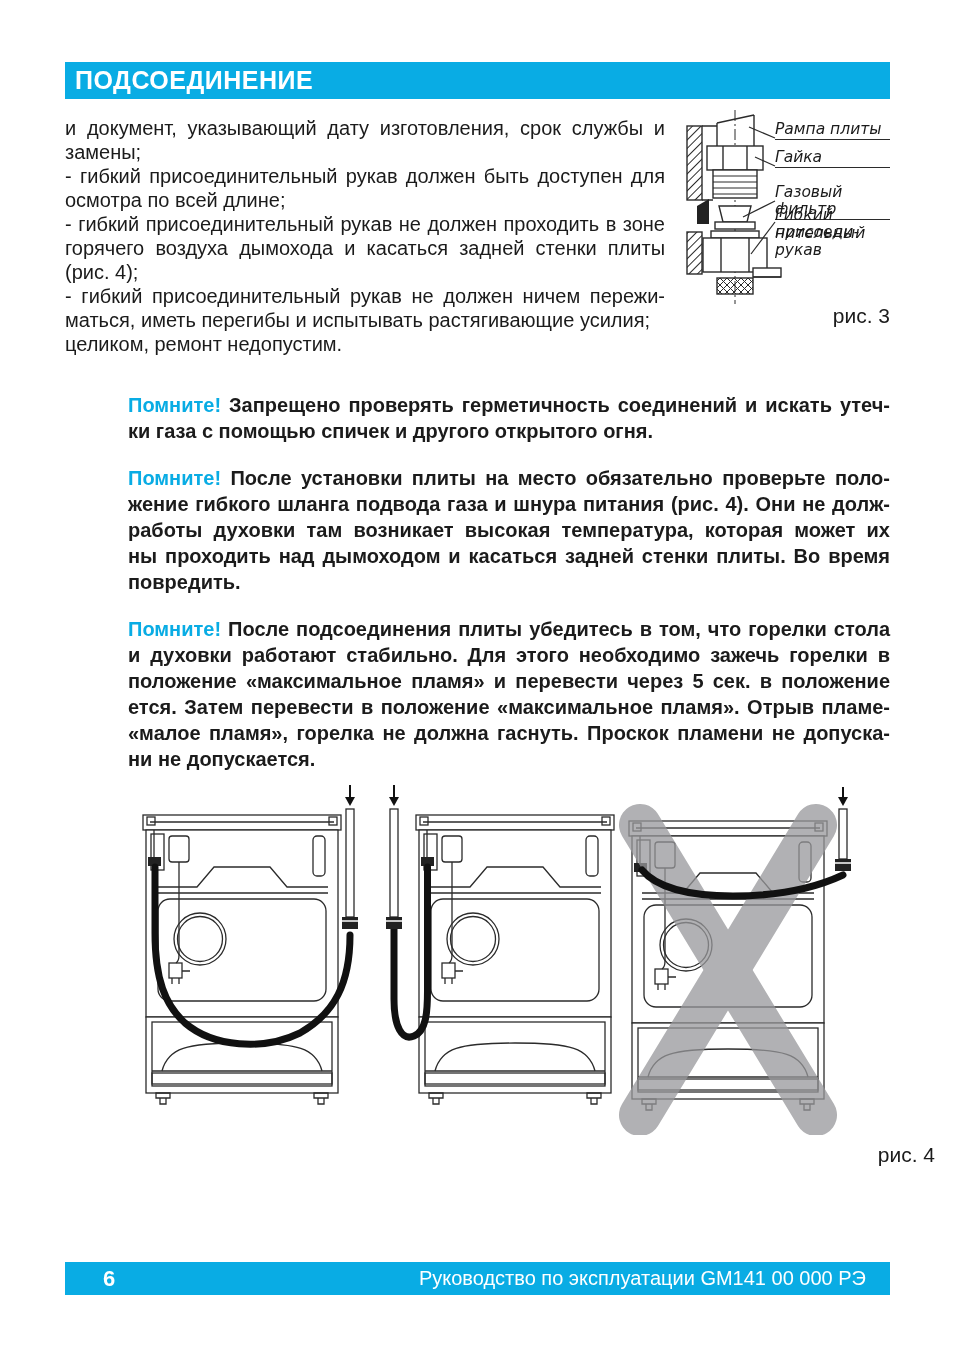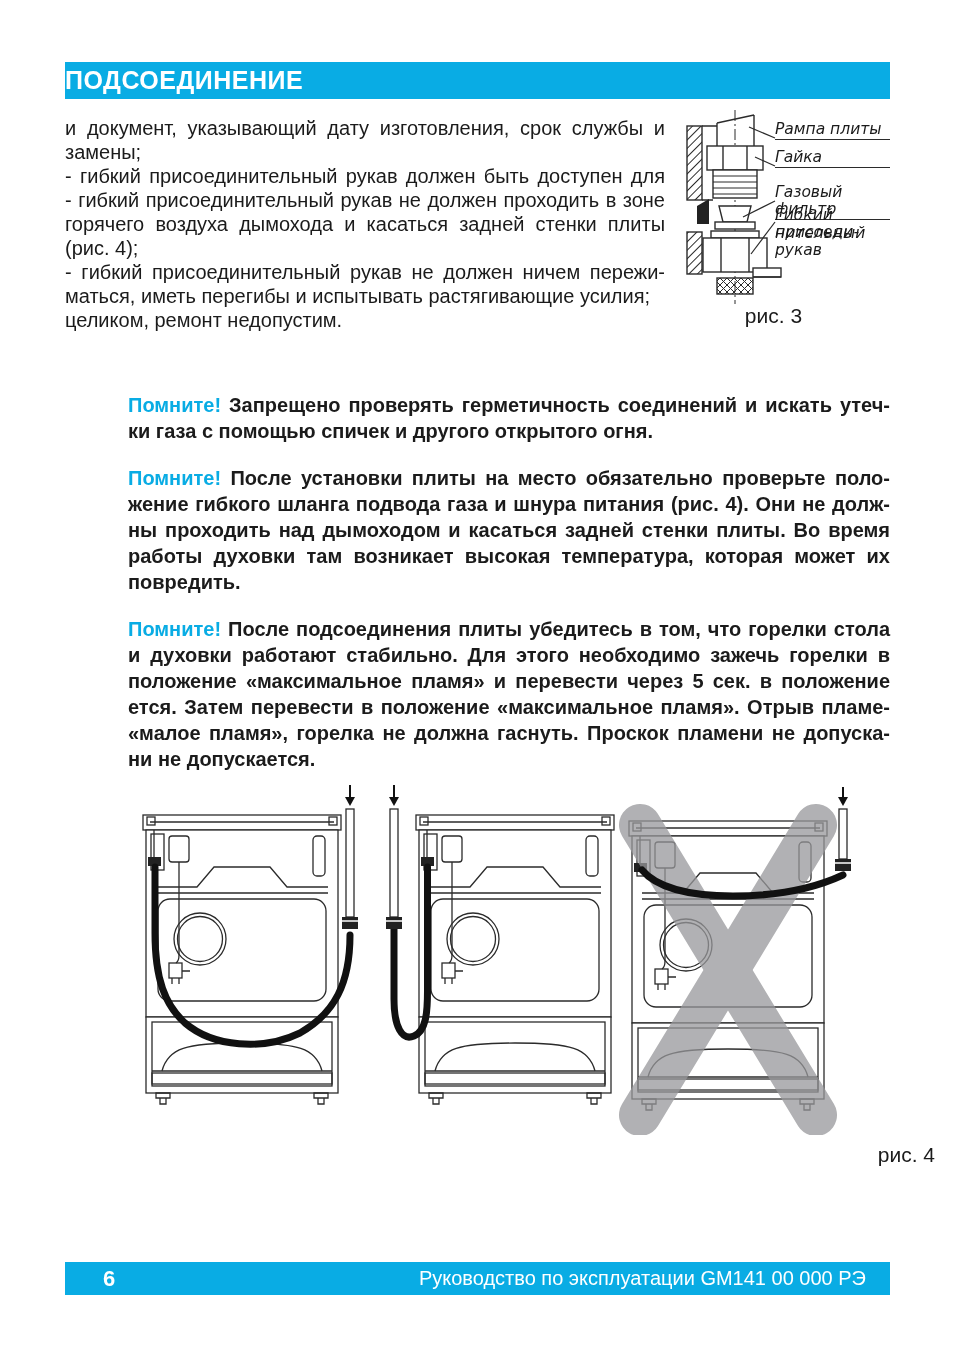--- a/index.html
+++ b/index.html
@@ -1,34 +1,34 @@
 <!DOCTYPE html>
 <html lang="ru" style="--accent: #09ace4; --text: #1b1b1b;"><head>
 <meta charset="utf-8">
 <style>
   html,body{margin:0;padding:0;background:#e8e8e8;}
   .page{position:relative;width:954px;height:1354px;background:#ffffff;margin:0 auto;
         font-family:"Liberation Sans",sans-serif;color:var(--text,#1b1b1b);overflow:hidden;}
   
   .header-bar{position:absolute;left:65px;top:62px;width:825px;height:37px;
               background:var(--accent,#09ace4);display:flex;align-items:center;}
-  .header-bar .title{color:#fff;font-weight:bold;font-size:25px;letter-spacing:.5px;padding-left:0;}
+  .header-bar .title{color:#fff;font-weight:bold;font-size:25px;letter-spacing:.5px;padding-left:10px;}
   
   .intro{position:absolute;left:65px;top:116px;width:825px;font-size:20px;line-height:24px;}
   .intro .wrapped{width:600px;}
   .lines>div{white-space:nowrap;}
   .lines>div.stretch{text-align:justify;text-align-last:justify;white-space:normal;}
   .intro .full{width:825px;}
   
   .fig3{position:absolute;right:0;top:-6px;width:233px;height:236px;}
   .fig3 svg{position:absolute;left:0;top:0;}
   .fig3-label{position:absolute;left:118px;width:115px;font-style:italic;font-size:15.5px;line-height:17px;
               font-family:"DejaVu Sans",sans-serif;color:#1b1b1b;}
   .fig3-label.ul{border-bottom:1.4px solid #2b2b2b;padding-bottom:1px;}
-  .fig3-caption{position:absolute;left:0;top:194px;width:233px;text-align:center;font-size:21px;}
+  .fig3-caption{position:absolute;left:0;top:194px;width:233px;text-align:right;font-size:21px;}
   
   .reminders{position:absolute;left:128px;top:392px;width:762px;font-weight:bold;font-size:20px;line-height:26px;}
   .reminder{margin-bottom:21px;}
   .reminder .lead{color:var(--accent,#09ace4);}
   
   .fig4{position:absolute;left:65px;top:783px;width:825px;height:352px;}
   .fig4 svg{position:absolute;top:0;}
   .fig4 .s1{left:70px;}
   .fig4 .s2{left:315px;}
   .fig4 .s3{left:553px;}
@@ -47,20 +47,21 @@
 
   <div class="header-bar">
     <span class="title">ПОДСОЕДИНЕНИЕ</span>
   </div>
 
   <div class="intro">
     <div class="wrapped lines">
         <div class="stretch">и документ, указывающий дату изготовления, срок службы и</div>
         <div>замены;</div>
         <div class="stretch">- гибкий присоединительный рукав должен быть доступен для</div>
+        <div>осмотра по всей длине;</div>
         <div class="stretch">- гибкий присоединительный рукав не должен проходить в зоне</div>
         <div class="stretch">горячего воздуха дымохода и касаться задней стенки плиты</div>
         <div>(рис. 4);</div>
         <div class="stretch">- гибкий присоединительный рукав не должен ничем пережи-</div>
         <div>маться, иметь перегибы и испытывать растягивающие усилия;</div>
       </div>
     <div class="full lines">
         <div>целиком, ремонт недопустим.</div>
       </div>
 
@@ -119,22 +120,22 @@
   </div>
 
   <div class="reminders">
     <div class="reminder lines">
         <div class="stretch"><span class="lead">Помните! </span>Запрещено проверять герметичность соединений и искать утеч-</div>
         <div>ки газа с помощью спичек и другого открытого огня.</div>
       </div>
     <div class="reminder lines">
         <div class="stretch"><span class="lead">Помните! </span>После установки плиты на место обязательно проверьте поло-</div>
         <div class="stretch">жение гибкого шланга подвода газа и шнура питания (рис. 4). Они не долж-</div>
+        <div class="stretch">работы духовки там возникает высокая температура, которая может их</div>
         <div class="stretch">ны проходить над дымоходом и касаться задней стенки плиты. Во время</div>
-        <div class="stretch">работы духовки там возникает высокая температура, которая может их</div>
         <div>повредить.</div>
       </div>
     <div class="reminder lines">
         <div class="stretch"><span class="lead">Помните! </span>После подсоединения плиты убедитесь в том, что горелки стола</div>
         <div class="stretch">и духовки работают стабильно. Для этого необходимо зажечь горелки в</div>
         <div class="stretch">положение «максимальное пламя» и перевести через 5 сек. в положение</div>
         <div class="stretch">ется. Затем перевести в положение «максимальное пламя». Отрыв пламе-</div>
         <div class="stretch">«малое пламя», горелка не должна гаснуть. Проскок пламени не допуска-</div>
         <div>ни не допускается.</div>
       </div>

